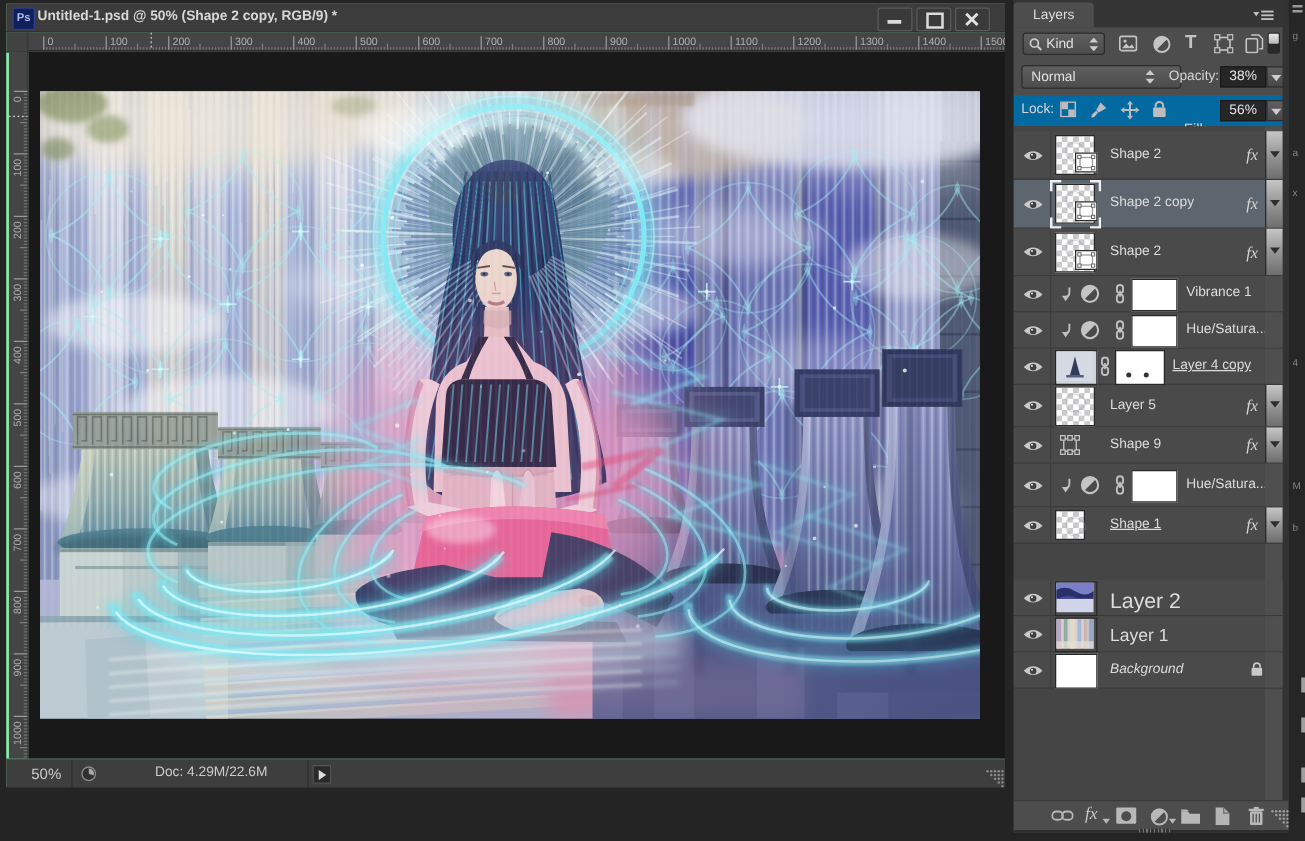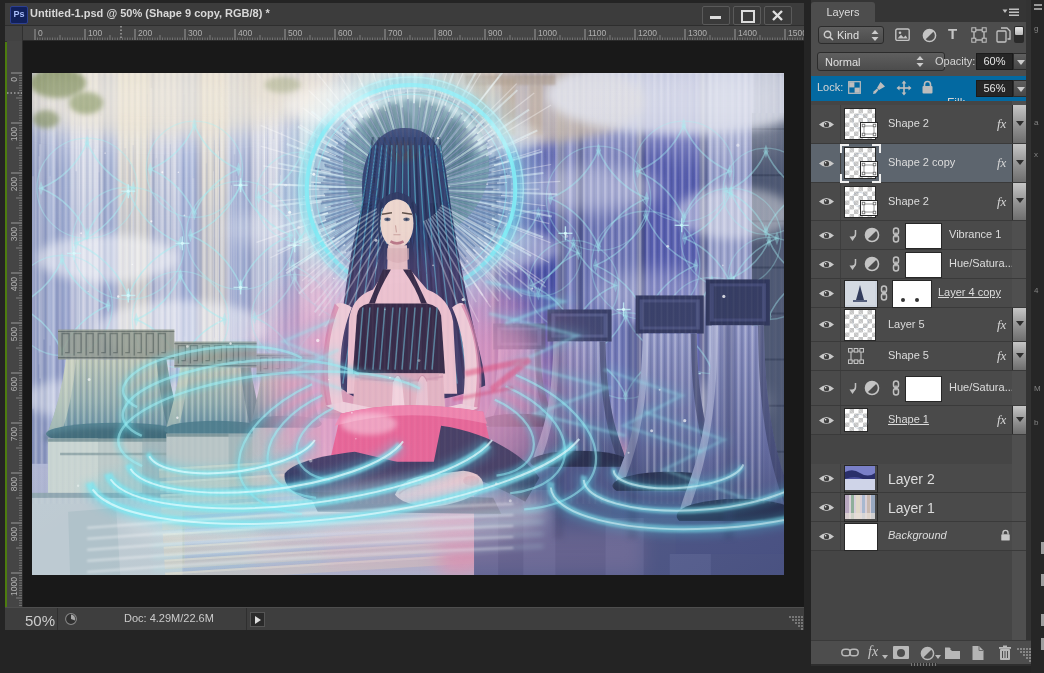--- a/index.html
+++ b/index.html
@@ -1,21 +1,21 @@
 <!DOCTYPE html>
 <html><head><meta charset="utf-8"><style>
 html,body{margin:0;padding:0}
 body{width:1044px;height:673px;background:#242424;position:relative;overflow:hidden;
 font-family:"Liberation Sans",sans-serif;-webkit-font-smoothing:antialiased}
 .abs{position:absolute}
 </style></head><body>
-<div class="abs" style="left:5px;top:3px;width:799px;height:626px;background:#4d7c0f">
+<div class="abs" style="left:5px;top:3px;width:799px;height:626px;background:#86efac">
     <div class="abs" style="left:0;top:0;width:799px;height:22px;background:#3c3c3c;border-bottom:1px solid #2e2e2e">
       <div class="abs" style="left:5px;top:3px;width:16px;height:16px;background:#11205a;border:1px solid #2d3f8f;border-radius:2px;font:bold 9px 'Liberation Sans',sans-serif;color:#a8bcf8;text-align:center;line-height:15px">Ps</div>
-      <div class="abs" style="left:25px;top:4px;font:bold 11px 'Liberation Sans',sans-serif;color:#d8d8d8">Untitled-1.psd @ 50% (Shape 9 copy, RGB/8) *</div>
+      <div class="abs" style="left:25px;top:4px;font:bold 11px 'Liberation Sans',sans-serif;color:#d8d8d8">Untitled-1.psd @ 50% (Shape 2 copy, RGB/9) *</div>
       <div class="abs" style="left:697px;top:3px;width:26px;height:17px;background:#3a3a3a;border:1px solid #5a5a5a;border-radius:2px">
         <div class="abs" style="left:7px;top:9px;width:11px;height:3px;background:#dcdcdc"></div>
       </div>
       <div class="abs" style="left:728px;top:3px;width:26px;height:17px;background:#3a3a3a;border:1px solid #5a5a5a;border-radius:2px">
         <div class="abs" style="left:7px;top:3px;width:10px;height:9px;border:2px solid #dcdcdc"></div>
       </div>
       <div class="abs" style="left:759px;top:3px;width:26px;height:17px;background:#3a3a3a;border:1px solid #5a5a5a;border-radius:2px">
         <svg class="abs" style="left:6px;top:2px" width="13" height="13" viewBox="0 0 13 13">
           <path d="M2 2 L11 11 M11 2 L2 11" stroke="#e0e0e0" stroke-width="2.4"></path>
         </svg>
@@ -1839,21 +1839,21 @@
       <circle cx="618" cy="357" r="1.5" fill="#ffffff" opacity="0.68"></circle>
       <circle cx="186" cy="249" r="1.1" fill="#ffffff" opacity="0.36"></circle>
       <circle cx="49" cy="160" r="1.0" fill="#ffffff" opacity="0.66"></circle>
       <circle cx="690" cy="223" r="1.6" fill="#ffffff" opacity="0.79"></circle>
       <circle cx="689" cy="192" r="0.9" fill="#ffffff" opacity="0.45"></circle>
       <rect x="0" y="0" width="750" height="430" fill="url(#flute2)" opacity="0.15"></rect>
       <rect x="0" y="0" width="750" height="50" fill="#ffffff" opacity="0.18" filter="url(#b5)"></rect>
       <rect x="0" y="0" width="750" height="501" fill="url(#toneg)" opacity="0.9"></rect>
     </svg>
     <div class="abs" style="left:0;top:604px;width:799px;height:22px;background:#3e3e3e;border-top:1px solid #4e4e4e">
-      <div class="abs" style="left:20px;top:4px;font-size:15px;color:#cccccc">50%</div>
+      <div class="abs" style="left:20px;top:4px;font-size:12px;color:#cccccc">50%</div>
       <div class="abs" style="left:52px;top:0;width:1px;height:22px;background:#2f2f2f"></div>
       <svg class="abs" style="left:59px;top:4px" width="14" height="14" viewBox="0 0 15 15">
         <circle cx="7.5" cy="7.5" r="5.8" fill="#303030" stroke="#8a8a8a" stroke-width="1.1"></circle>
         <path d="M7.5 7.5 L7.5 2.7 A4.8 4.8 0 0 1 11.8 9 Z" fill="#a8a8a8"></path>
       </svg>
       <div class="abs" style="left:119px;top:4px;font-size:11px;color:#cccccc">Doc: 4.29M/22.6M</div>
       <div class="abs" style="left:241px;top:0;width:1px;height:22px;background:#2f2f2f"></div>
       <div class="abs" style="left:245px;top:4px;width:13px;height:13px;background:#2a2a2a;border:1px solid #555">
         <div class="abs" style="left:4px;top:3px;width:0;height:0;border-top:4px solid transparent;border-bottom:4px solid transparent;border-left:6px solid #ddd"></div>
       </div>
@@ -1925,21 +1925,21 @@
     </div>
     <div class="abs" style="left:0;top:48px;width:220px;height:28px;background:#4d4d4d;border-bottom:1px solid #3c3c3c">
       <div class="abs" style="left:6px;top:4px;width:128px;height:19px;background:linear-gradient(#5f5f5f,#4c4c4c);border:1px solid #2c2c2c;border-radius:3px;box-sizing:border-box">
         <div class="abs" style="left:7px;top:3px;font-size:11px;color:#e0e0e0">Normal</div>
         <svg class="abs" style="left:98px;top:3px" width="8" height="11" viewBox="0 0 8 11">
           <path d="M4 0 L7.5 4 L0.5 4 Z" fill="#ccc"></path>
           <path d="M4 11 L7.5 7 L0.5 7 Z" fill="#ccc"></path>
         </svg>
       </div>
       <div class="abs" style="left:124px;top:7px;font-size:11px;color:#d4d4d4">Opacity:</div>
-      <div class="abs" style="left:165px;top:5px;width:37px;height:17px;background:#262626;border:1px solid #1b1b1b;box-sizing:border-box;font-size:11px;color:#e6e6e6;text-align:center;line-height:15px">60%</div>
+      <div class="abs" style="left:165px;top:5px;width:37px;height:17px;background:#262626;border:1px solid #1b1b1b;box-sizing:border-box;font-size:11px;color:#e6e6e6;text-align:center;line-height:15px">38%</div>
       <div class="abs" style="left:202px;top:5px;width:15px;height:17px;background:linear-gradient(#5f5f5f,#474747);border:1px solid #2c2c2c;box-sizing:border-box">
         <div class="abs" style="left:3px;top:6px;width:0;height:0;border-left:4px solid transparent;border-right:4px solid transparent;border-top:5px solid #ccc"></div>
       </div>
     </div>
     <div class="abs" style="left:0;top:76px;width:220px;height:25px;background:#0369a1;border-bottom:1px solid #3c3c3c">
       <div class="abs" style="left:6px;top:5px;font-size:11px;color:#d4d4d4">Lock:</div>
       <svg class="abs" style="left:37px;top:5px" width="13" height="13" viewBox="0 0 13 13">
         <rect x="0.7" y="0.7" width="11.6" height="11.6" fill="none" stroke="#bdbdbd" stroke-width="1.2"></rect>
         <rect x="1.2" y="1.2" width="5.2" height="5.2" fill="#bdbdbd"></rect>
         <rect x="6.6" y="6.6" width="5.2" height="5.2" fill="#bdbdbd"></rect>
@@ -2161,21 +2161,21 @@
       <div class="abs" style="left:29px;top:0;width:1px;height:28px;background:#3e3e3e"></div>
       <svg class="abs" style="left:36px;top:5px" width="18" height="18" viewBox="0 0 18 18">
         <rect x="4" y="4" width="10" height="10" fill="none" stroke="#c4c4c4" stroke-width="1.1"></rect>
         <rect x="1.5" y="1.5" width="3.6" height="3.6" fill="#4a4a4a" stroke="#c4c4c4"></rect>
         <rect x="12.9" y="1.5" width="3.6" height="3.6" fill="#4a4a4a" stroke="#c4c4c4"></rect>
         <rect x="1.5" y="12.9" width="3.6" height="3.6" fill="#4a4a4a" stroke="#c4c4c4"></rect>
         <rect x="12.9" y="12.9" width="3.6" height="3.6" fill="#4a4a4a" stroke="#c4c4c4"></rect>
         <rect x="7.2" y="1.5" width="3.6" height="3.6" fill="#4a4a4a" stroke="#c4c4c4"></rect>
         <rect x="7.2" y="12.9" width="3.6" height="3.6" fill="#4a4a4a" stroke="#c4c4c4"></rect>
       </svg>
-      <div class="abs" style="left:77px;top:7px;font-size:11px;color:#dcdcdc">Shape 5</div>
+      <div class="abs" style="left:77px;top:7px;font-size:11px;color:#dcdcdc">Shape 9</div>
       <div style="position:absolute;left:186px;top:6px;font:italic 13px 'Liberation Serif', serif;color:#d6d6d6">fx</div>
       <div style="position:absolute;left:201px;top:0;width:14px;height:28px;background:linear-gradient(#c6c6c6,#9a9a9a 45%,#6e6e6e);border-left:1px solid #2a2a2a;box-sizing:border-box">
         <div style="position:absolute;left:3px;top:11px;width:0;height:0;border-left:4px solid transparent;border-right:4px solid transparent;border-top:5px solid #2e2e2e"></div>
       </div>
     </div>
     <div class="abs" style="left:0;top:371px;width:215px;height:34px;background:#4a4a4a;border-bottom:1px solid #3a3a3a">
       <div class="abs" style="left:7px;top:12px">
         <svg width="17" height="11" viewBox="0 0 17 11" style="display:block">
           <path d="M1 5.5 Q8.5 -1.5 16 5.5 Q8.5 12.5 1 5.5 Z" fill="#c9c9c9"></path>
           <circle cx="8.5" cy="5.7" r="2.6" fill="#3f3f3f"></circle>
@@ -2227,21 +2227,21 @@
           <circle cx="7.6" cy="4.8" r="0.8" fill="#e8e8e8"></circle>
         </svg>
       </div>
       <div class="abs" style="left:29px;top:0;width:1px;height:28px;background:#3e3e3e"></div>
       <div class="abs" style="left:33px;top:1px;width:32px;height:26px;border:1px solid #282828"><svg width="30" height="24" viewBox="0 0 30 24">
           <rect width="30" height="24" fill="#cfd4e8"></rect>
           <rect width="30" height="13" fill="#7a80c8"></rect>
           <path d="M0 6 Q8 2 15 7 Q23 12 30 7 L30 13 L0 13 Z" fill="#2a2f6a"></path>
           <path d="M0 13 Q10 9 18 13 Z" fill="#4a4f9a"></path>
         </svg></div>
-      <div class="abs" style="left:77px;top:7px;font-size:14px;color:#dcdcdc">Layer 2</div>
+      <div class="abs" style="left:77px;top:7px;font-size:17px;color:#dcdcdc">Layer 2</div>
       <div style="position:absolute;left:201px;top:0;width:14px;height:28px;background:#4f4f4f"></div>
     </div>
     <div class="abs" style="left:0;top:493px;width:215px;height:28px;background:#4a4a4a;border-bottom:1px solid #3a3a3a">
       <div class="abs" style="left:7px;top:9px">
         <svg width="17" height="11" viewBox="0 0 17 11" style="display:block">
           <path d="M1 5.5 Q8.5 -1.5 16 5.5 Q8.5 12.5 1 5.5 Z" fill="#c9c9c9"></path>
           <circle cx="8.5" cy="5.7" r="2.6" fill="#3f3f3f"></circle>
           <circle cx="7.6" cy="4.8" r="0.8" fill="#e8e8e8"></circle>
         </svg>
       </div>

